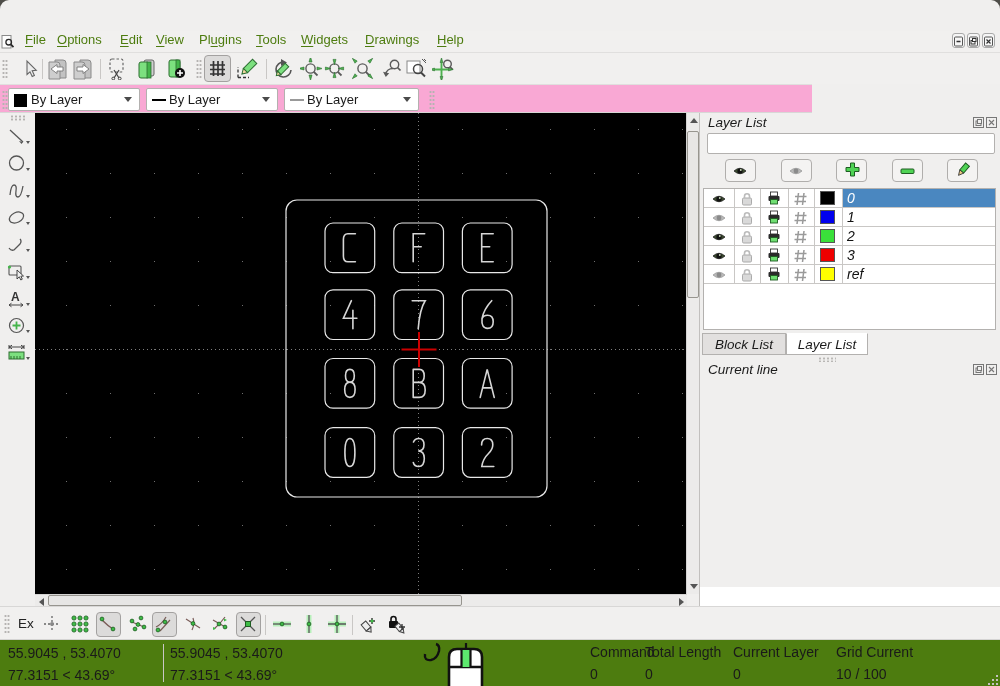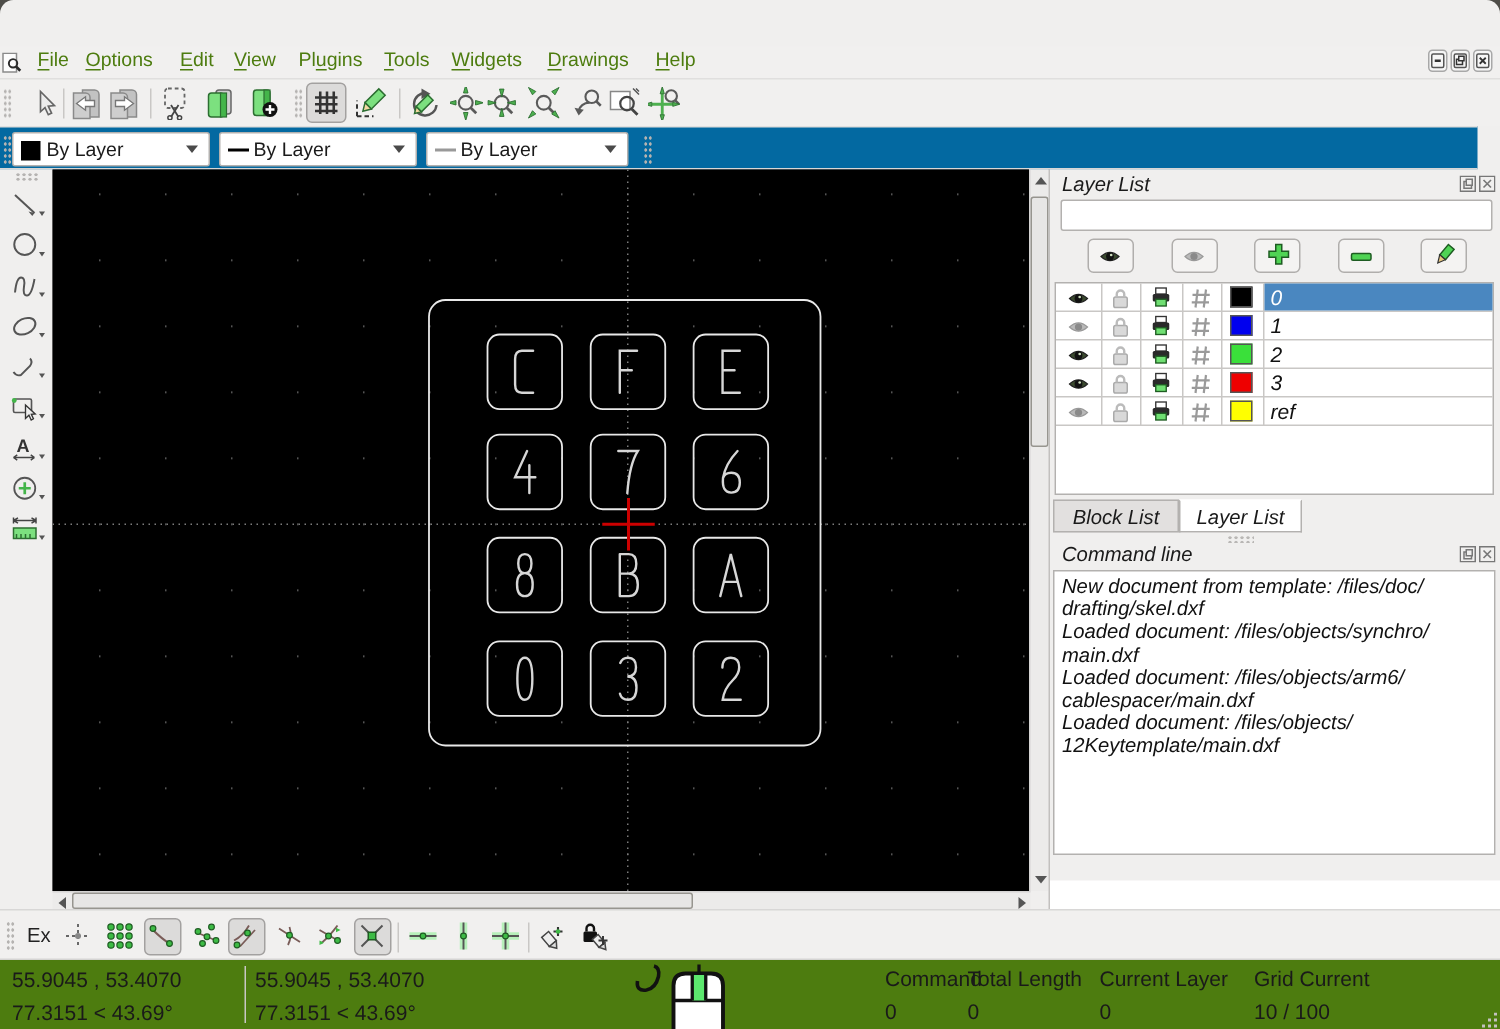--- a/index.html
+++ b/index.html
@@ -19,22 +19,22 @@
 .mi u { text-decoration-thickness:1px; text-underline-offset:2px; }
 
 .mdib { position:absolute; top:2px; width:13px; height:15px; background:#f6f6f6;
   border:1px solid #a8a8a8; border-radius:3px; }
 
 .toolbar { position:absolute; left:0; top:52px; width:1000px; height:32px;
   background:#f1f0ef; border-top:1px solid #e0dfde; }
 .tsep { position:absolute; top:6px; width:1px; height:20px; background:#c9c7c5; }
 .pressed { position:absolute; background:#dcdbda; border:1px solid #a3a1a0; border-radius:4px; }
 
-.comborow { position:absolute; left:0; top:84px; width:985px; height:29px;
-  background:#0369a1; border-top:1px solid #e0dfde; border-bottom:1px solid #d8d7d6;}
+.comborow { position:absolute; left:0; top:84px; width:812px; height:29px;
+  background:#f9a8d4; border-top:1px solid #e0dfde; border-bottom:1px solid #d8d7d6;}
 .combo { position:absolute; top:3px; height:23px; background:#fff;
   border:1px solid #b3b1af; border-radius:2px; font-size:13px; color:#1a1a1a; }
 .combo .lbl { position:absolute; left:22px; top:3px; }
 .combo .arr { position:absolute; right:7px; top:8px; width:0; height:0;
   border-left:4px solid transparent; border-right:4px solid transparent; border-top:5px solid #4a4a4a; }
 
 .ltools { position:absolute; left:0; top:113px; width:35px; height:493px; background:#f0efee; }
 .canvas { position:absolute; left:35px; top:113px; width:651px; height:481px; background:#000; }
 
 .vsb { position:absolute; left:686px; top:113px; width:13px; height:481px; background:#ecebea; border-left:1px solid #d5d4d3;}
@@ -505,22 +505,21 @@
             <line x1="1" y1="4.5" x2="12.5" y2="4.5"></line>
             <line x1="0.5" y1="9.5" x2="12" y2="9.5"></line>
           </g>
         </svg>
       <div style="position:absolute;left:116px;top:78px;width:15px;height:14px;background:#ffff00;border:1px solid #555"></div>
       <div style="position:absolute;left:143px;top:77px;font-size:14px;color:#111">ref</div>
     </div>
     <div class="tab" style="top:220px;left:2px;width:84px;background:#e2e0df;border:1px solid #b3b1af;">Block List</div>
     <div class="tab" style="top:220px;left:86px;width:82px;background:#fff;border:1px solid #b3b1af;border-top:1px solid #fff;">Layer List</div>
     <div style="position:absolute;left:118px;top:244px;width:18px;height:5px;background-image:radial-gradient(circle,#b9b7b5 1px,transparent 1.2px);background-size:4px 3px"></div>
-    <div class="ptitle" style="left:8px;top:249px">Command line</div>
-    <div class="cmdbox">New document from template: /files/doc/<br>drafting/skel.dxf<br>Loaded document: /files/objects/synchro/<br>main.dxf<br>Loaded document: /files/objects/arm6/<br>cablespacer/main.dxf<br>Loaded document: /files/objects/<br>12Keytemplate/main.dxf</div>
+    <div class="ptitle" style="left:8px;top:249px">Current line</div>
     <div class="cmdinput"></div>
   </div>
 
   <div class="snapbar" id="snapbar">
     <div style="position:absolute;left:4px;top:7px;width:6px;height:20px;background-image:radial-gradient(circle,#b5b3b1 1px,transparent 1.2px);background-size:3px 4px"></div>
     <div style="position:absolute;left:18px;top:9px;font-size:13.5px;color:#222">Ex</div>
     <svg style="position:absolute;left:42px;top:7px" width="20" height="20" viewBox="0 0 20 20">
         <path d="M10,2 L10,18 M2,10 L18,10" stroke="#666" stroke-width="1.3" stroke-dasharray="2 2"></path>
         <circle cx="10" cy="10" r="2" fill="#888"></circle>
       </svg>

